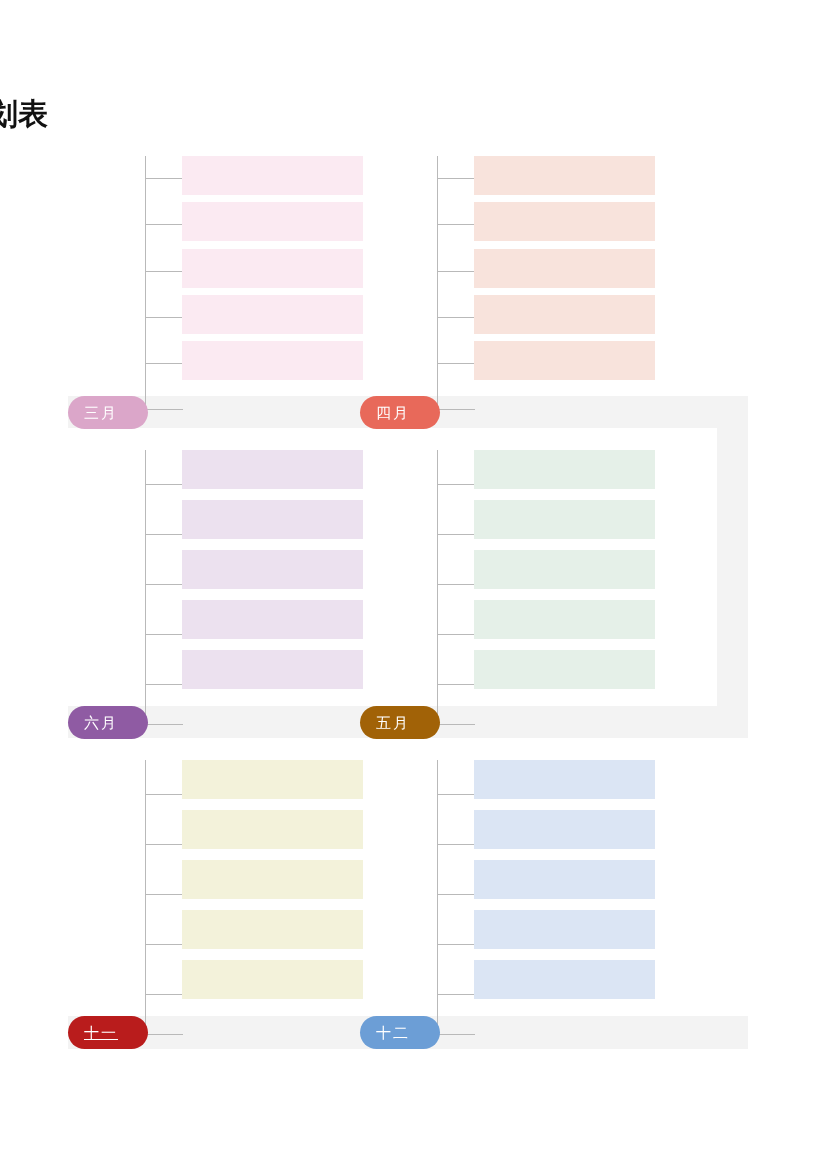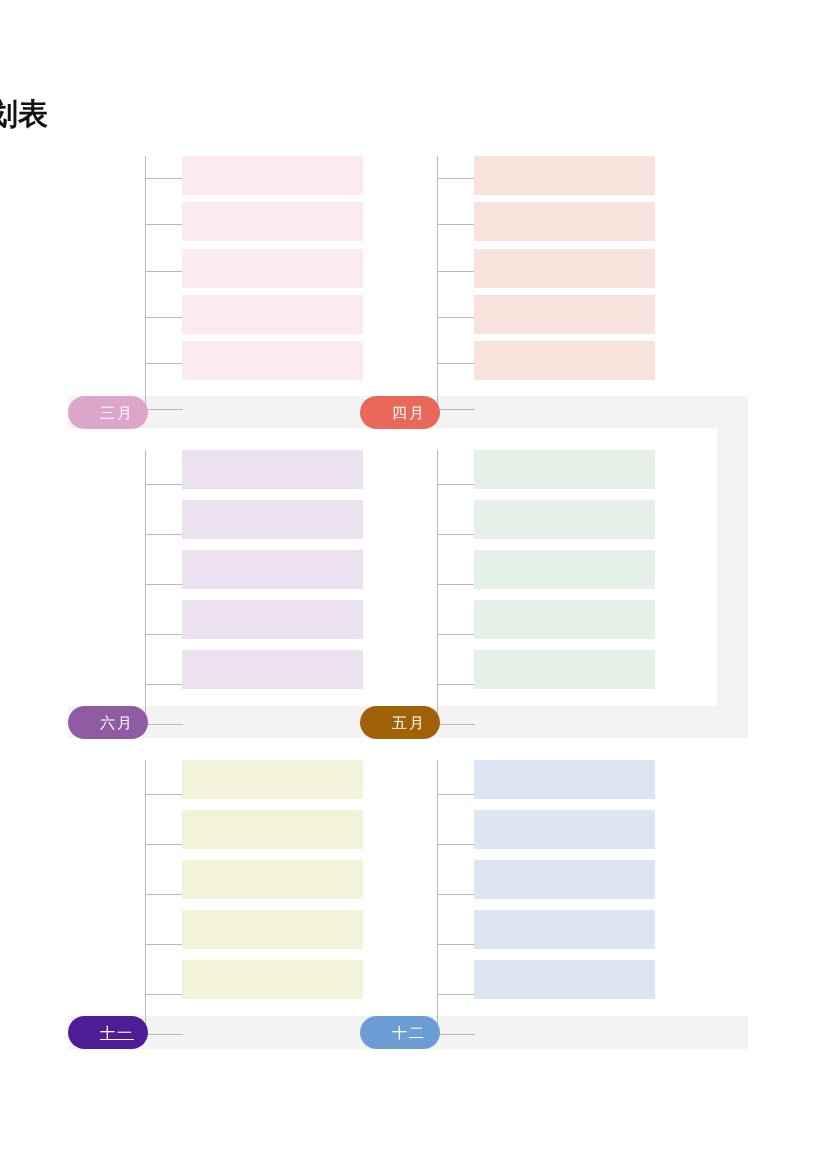--- a/index.html
+++ b/index.html
@@ -109,21 +109,21 @@
     font-size: 15px;
     line-height: 33px;
     text-align: center;
     letter-spacing: 2px;
     box-sizing: border-box;
     padding-right: 14px;
   }
   .pill-label {
     display: block;
     width: 100%;
-    text-align: right;
+    text-align: center;
     padding-right: 0;
   }
 </style>
 </head>
 <body>
 
 <div id="gray-mid-outer" class="gray-band"></div>
 <div id="gray-mid-inner-white"></div>
 <div id="gray-bottom" class="gray-band"></div>
 
@@ -245,19 +245,19 @@
     </div>
     <div class="pill" style="left: 360px; top: 396px; width: 80px; background: rgb(232, 105, 90);">
       <span class="pill-label">四月</span>
     </div>
     <div class="pill" style="left: 68px; top: 706px; width: 80px; background: rgb(143, 91, 163);">
       <span class="pill-label">六月</span>
     </div>
     <div class="pill" style="left: 360px; top: 706px; width: 80px; background: #a16207;">
       <span class="pill-label">五月</span>
     </div>
-    <div class="pill" style="left: 68px; top: 1016px; width: 80px; background: #4c1d95; text-decoration: underline;">
+    <div class="pill" style="left: 68px; top: 1016px; width: 80px; background: #b91c1c; text-decoration: underline;">
       <span class="pill-label">十一</span>
     </div>
     <div class="pill" style="left: 360px; top: 1016px; width: 80px; background: rgb(108, 158, 214);">
       <span class="pill-label">十二</span>
     </div>
   </div>
 
 </body></html>

